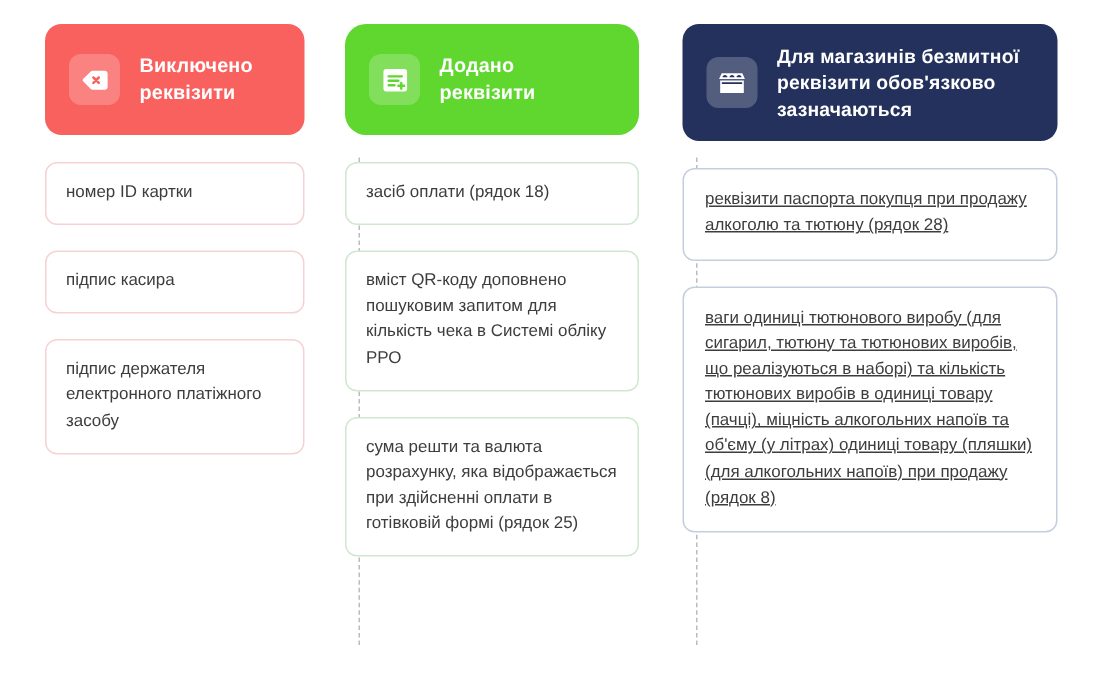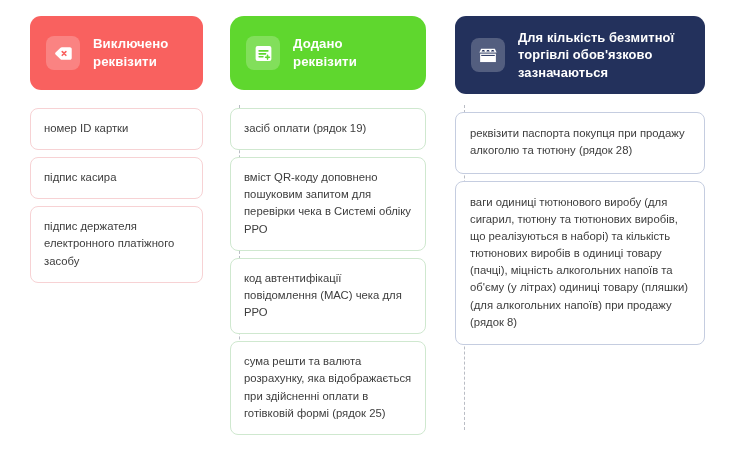--- a/index.html
+++ b/index.html
@@ -82,30 +82,30 @@
     white-space: pre-line;
   }
   .col-head.navy .head-title { font-size: 12.9px; }
 
   
   .card {
     border-radius: 8px;
     border: 1px solid #e6e6e6;
     background: #ffffff;
     padding: 11px 13px 12px 13px;
-    margin-bottom: 7px;
+    margin-bottom: 17px;
     font-size: 11.3px;
     line-height: 1.52;
     color: #3d3d3d;
   }
   .card-red   { border-color: #f7d2d4; }
   .card-green { border-color: #cfe8cf; }
   .card-navy  { border-color: #c5cde0; }
 
-  .col-3 .card { padding: 12px 14px 13px 14px; }
+  .col-3 .card { padding: 12px 14px 13px 14px; text-decoration: underline; }
 </style>
 </head>
 <body>
 
 <div class="board">
 
   <div class="divider divider-1"></div>
   <div class="divider divider-2"></div>
 
   <div class="column col-1">
@@ -131,37 +131,36 @@
         <svg width="21" height="21" viewBox="0 0 24 24" aria-hidden="true">
           <rect x="3" y="3.5" width="18" height="17" rx="2.2" fill="#ffffff"></rect>
           <path stroke="#5fd72e" stroke-width="1.8" stroke-linecap="round" d="M7 9h10M7 12.4h7.4M7 15.8h4.4"></path>
           <path stroke="#5fd72e" stroke-width="1.8" stroke-linecap="round" d="M16.6 14v4.4M14.4 16.2h4.4"></path>
         </svg>
       </span>
       <span class="head-title">Додано
 реквізити</span>
     </div>
 
-    <div class="card card-green">засіб оплати (рядок 19)</div>
-    <div class="card card-green">вміст QR-коду доповнено пошуковим запитом для перевірки чека в Системі обліку РРО</div>
-    <div class="card card-green">код автентифікації повідомлення (МАС) чека для РРО</div>
+    <div class="card card-green">засіб оплати (рядок 18)</div>
+    <div class="card card-green">вміст QR-коду доповнено пошуковим запитом для кількість чека в Системі обліку РРО</div>
     <div class="card card-green">сума решти та валюта розрахунку, яка відображається при здійсненні оплати в готівковій формі (рядок 25)</div>
 
   </div>
 
   <div class="column col-3">
     <div class="col-head navy">
       <span class="head-icon">
         <svg width="22" height="22" viewBox="0 0 24 24" aria-hidden="true">
           <path fill="#ffffff" d="M3.4 10.6h17.2v9.1H3.4z"></path>
           <path fill="#ffffff" d="M2.6 9.4l1.9-4.2h15l1.9 4.2z"></path>
           <path fill="#23315c" d="M5.1 8.1c0-.9.8-1.6 1.8-1.6s1.8.7 1.8 1.6zM10.2 8.1c0-.9.8-1.6 1.8-1.6s1.8.7 1.8 1.6zM15.3 8.1c0-.9.8-1.6 1.8-1.6s1.8.7 1.8 1.6z"></path>
           <path fill="#23315c" d="M4.6 11.9h14.8v1.1H4.6z"></path>
         </svg>
       </span>
-      <span class="head-title">Для кількість безмитної торгівлі обов'язково зазначаються</span>
+      <span class="head-title">Для магазинів безмитної реквізити обов'язково зазначаються</span>
     </div>
 
     <div class="card card-navy">реквізити паспорта покупця при продажу алкоголю та тютюну (рядок 28)</div>
     <div class="card card-navy">ваги одиниці тютюнового виробу (для сигарил, тютюну та тютюнових виробів, що реалізуються в наборі) та кількість тютюнових виробів в одиниці товару (пачці), міцність алкогольних напоїв та об'єму (у літрах) одиниці товару (пляшки) (для алкогольних напоїв) при продажу (рядок 8)</div>
   </div>
 
 </div>
 
 </body></html>

